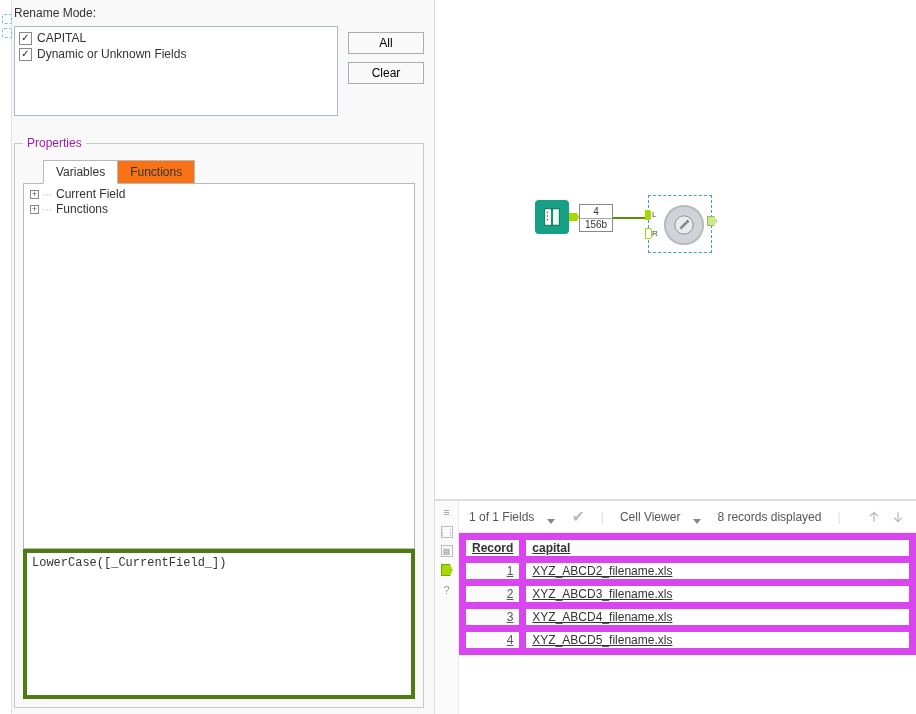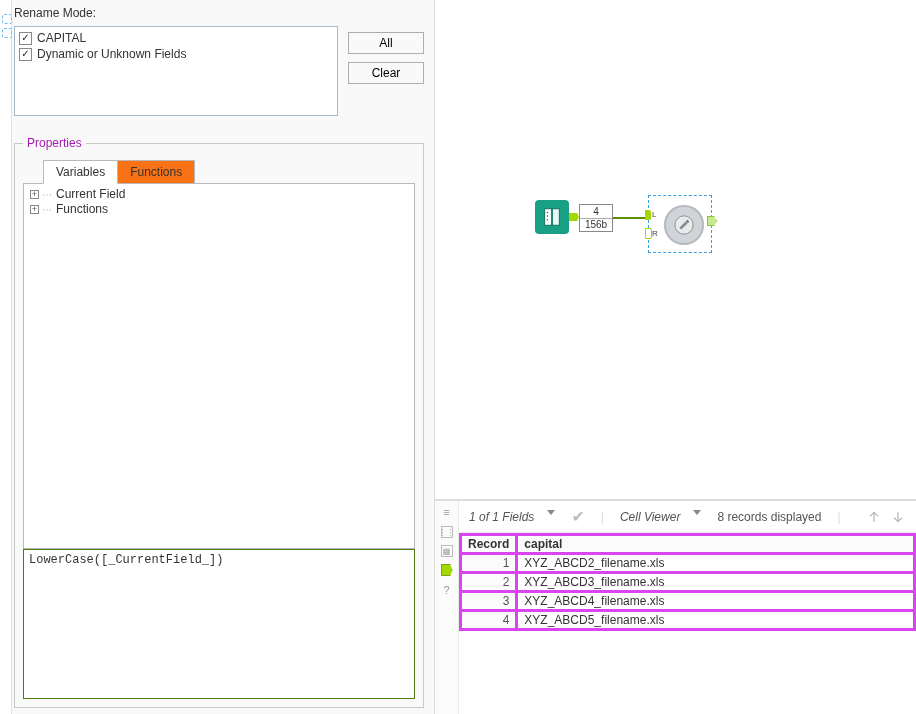--- a/index.html
+++ b/index.html
@@ -138,21 +138,21 @@
   font-size: 9px;
   line-height: 7px;
   text-align: center;
   color: #555;
 }
 .dots { color: #bbb; letter-spacing: 1px; font-size: 10px; }
 
 .expr-label { margin-top: 10px; margin-bottom: 2px; }
 .expr-box {
   background: #fff;
-  border: 1px solid #4d7c0f;
+  border: 4px solid #4d7c0f;
   min-height: 150px;
   padding: 3px 5px;
   font-family: "Courier New", monospace;
   font-size: 12px;
   white-space: pre;
 }
 
 .right-panel {
   flex: 1;
   display: flex;
@@ -285,41 +285,42 @@
 .results-main { flex: 1; display: flex; flex-direction: column; }
 .results-toolbar {
   display: flex;
   align-items: center;
   gap: 16px;
   padding: 6px 10px;
   border-bottom: 1px solid #ebebeb;
   color: #555;
 }
 .results-toolbar .sep { color: #ddd; }
-.results-toolbar .dd { display: inline-flex; align-items: flex-start; gap: 13px; cursor: pointer; font-style: italic; }
+.results-toolbar .dd { display: inline-flex; align-items: flex-end; gap: 13px; cursor: pointer; }
 .tri {
   width: 0; height: 0;
   border-left: 4px solid transparent;
   border-right: 4px solid transparent;
   border-top: 5px solid #888;
 }
 .tb-check { color: #bbb; font-size: 16px; }
 .navbtns { margin-left: auto; display: flex; gap: 8px; }
 .navbtns svg { width: 16px; height: 16px; stroke: #bbb; fill: none; stroke-width: 2; }
 
 table.grid {
   border-collapse: collapse;
   margin: 0 0 0 0;
   font-size: 12px;
 }
 table.grid th, table.grid td {
-  border: 3px solid #d946ef;
+  border: 7px solid #d946ef;
   padding: 1px 6px;
   text-align: left;
   background: #fff;
+  text-decoration: underline;
 }
 table.grid th {
   background: #fbfbfb;
   font-weight: 600;
   border-bottom: 2px solid #9ecb55;
   text-align: left;
 }
 table.grid th.record { font-weight: 600; text-align: left; }
 table.grid td.rec { text-align: right; color: #555; background: #fbfbfb; }
 table.grid th:first-child, table.grid td:first-child { width: 48px; }

